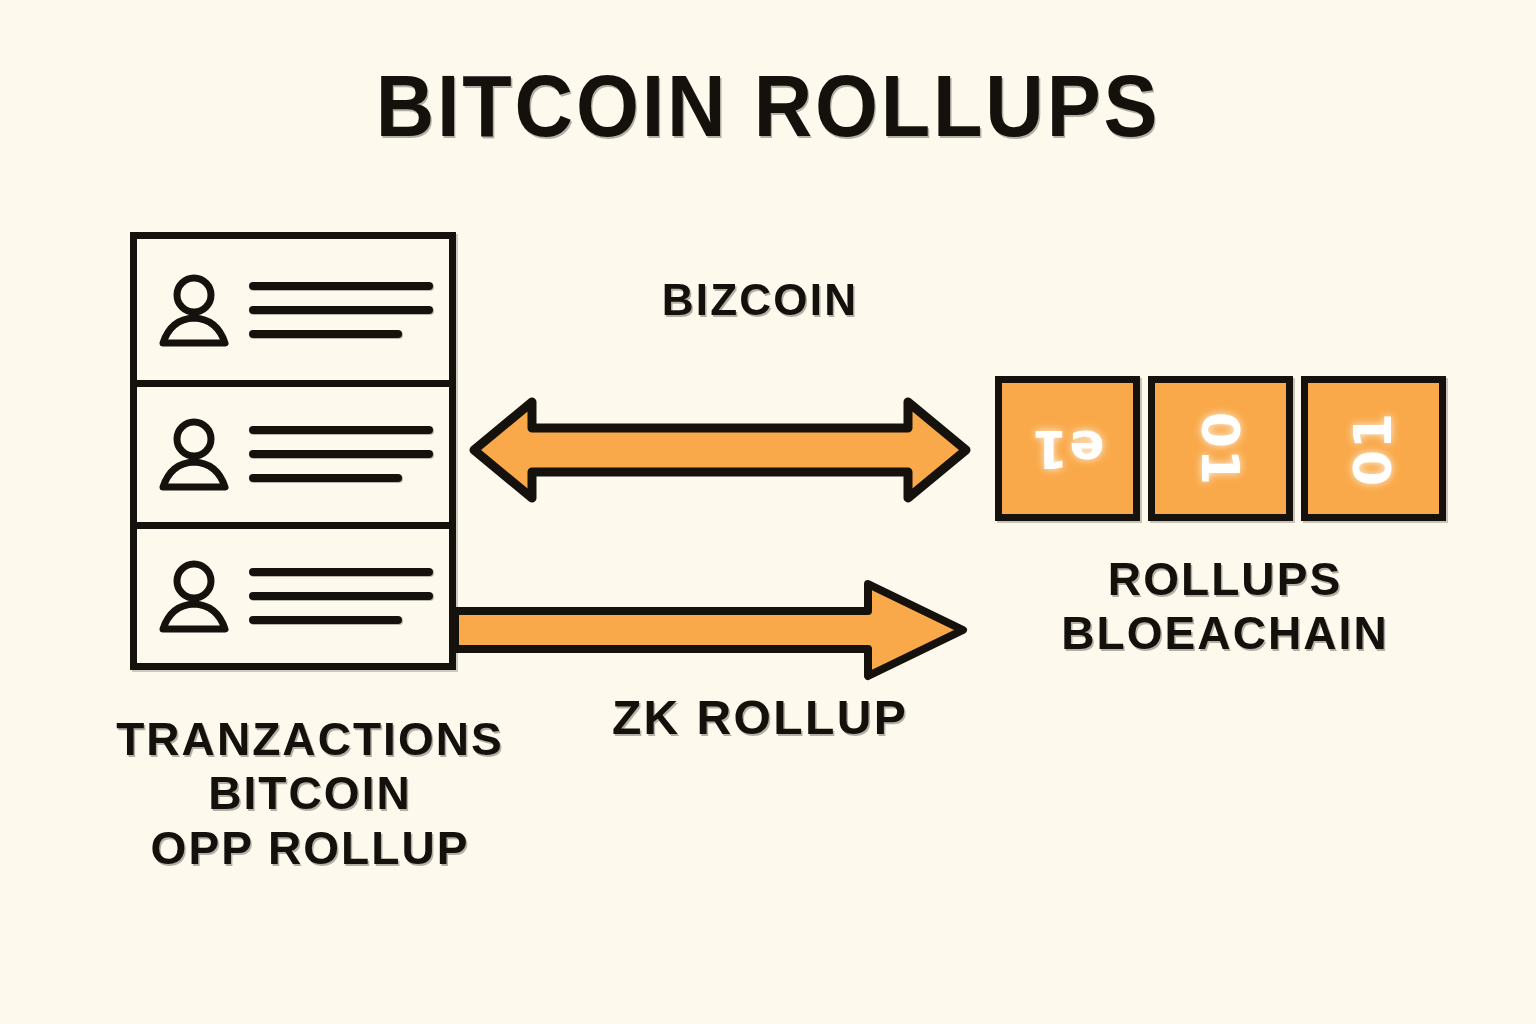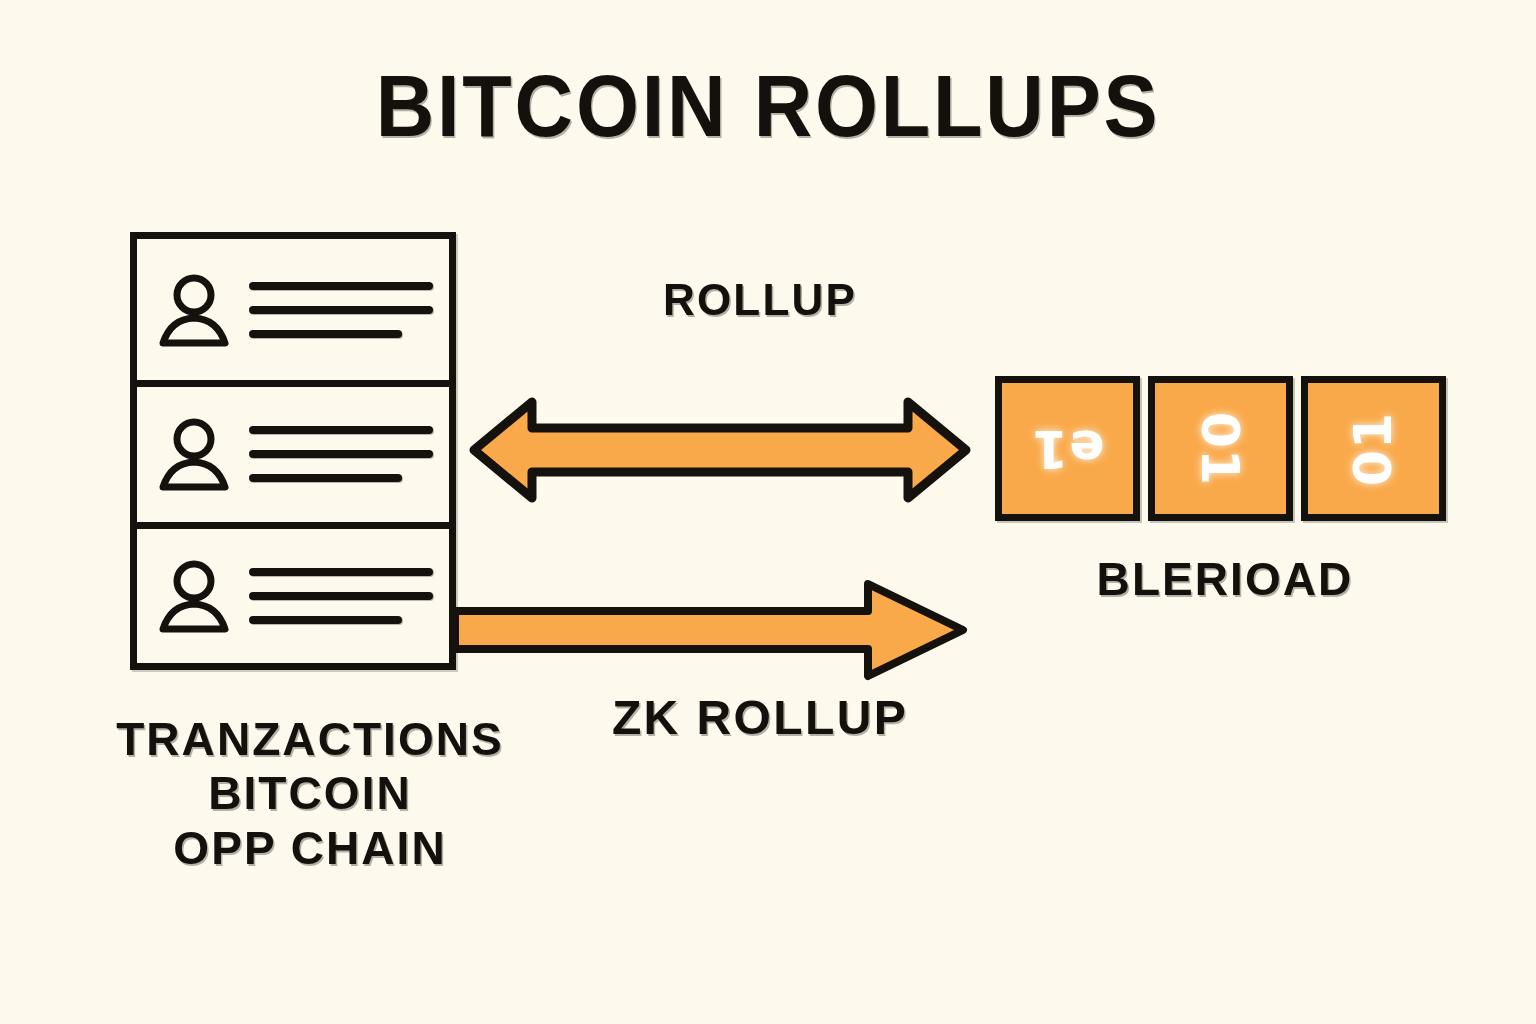--- a/index.html
+++ b/index.html
@@ -213,52 +213,53 @@
       <div class="tx-lines">
         <div class="tx-line w-full"></div>
         <div class="tx-line w-full"></div>
         <div class="tx-line w-short"></div>
       </div>
     </div>
 
   </div>
 
   <div class="ink" id="label-optimistic">
-    <div>ROLLUP</div>
+    <div>BIZCOIN</div>
   </div>
 
   <div class="arrow-wrap" id="arrow-optimistic">
     <svg viewBox="0 0 500 124" xmlns="http://www.w3.org/2000/svg">
       <path d="M4 62 L62 14 L62 40 L438 40 L438 14 L496 62 L438 110 L438 84 L62 84 L62 110 Z" fill="#f9a949" stroke="#15120d" stroke-width="9" stroke-linejoin="round"></path>
     </svg>
   </div>
 
   <div class="arrow-wrap" id="arrow-zk">
     <svg viewBox="0 0 520 104" xmlns="http://www.w3.org/2000/svg">
       <path d="M5 33 L418 33 L418 6 L513 52 L418 98 L418 71 L5 71 Z" fill="#f9a949" stroke="#15120d" stroke-width="8" stroke-linejoin="round"></path>
     </svg>
   </div>
 
   <div class="ink" id="label-zk">ZK ROLLUP</div>
 
   <div class="ink caption" id="caption-left">
     <div>TRANZACTIONS</div>
     <div>BITCOIN</div>
-    <div>OPP CHAIN</div>
+    <div>OPP ROLLUP</div>
   </div>
 
   <div id="blocks">
     <div class="block">
       <span class="block-glyph r180">e1</span>
     </div>
     <div class="block">
       <span class="block-glyph r90">01</span>
     </div>
     <div class="block">
       <span class="block-glyph r270">01</span>
     </div>
   </div>
 
   <div class="ink caption" id="caption-right">
-    <div>BLERIOAD</div>
+    <div>ROLLUPS</div>
+    <div>BLOEACHAIN</div>
   </div>
 
 </div>
 
 </body></html>

